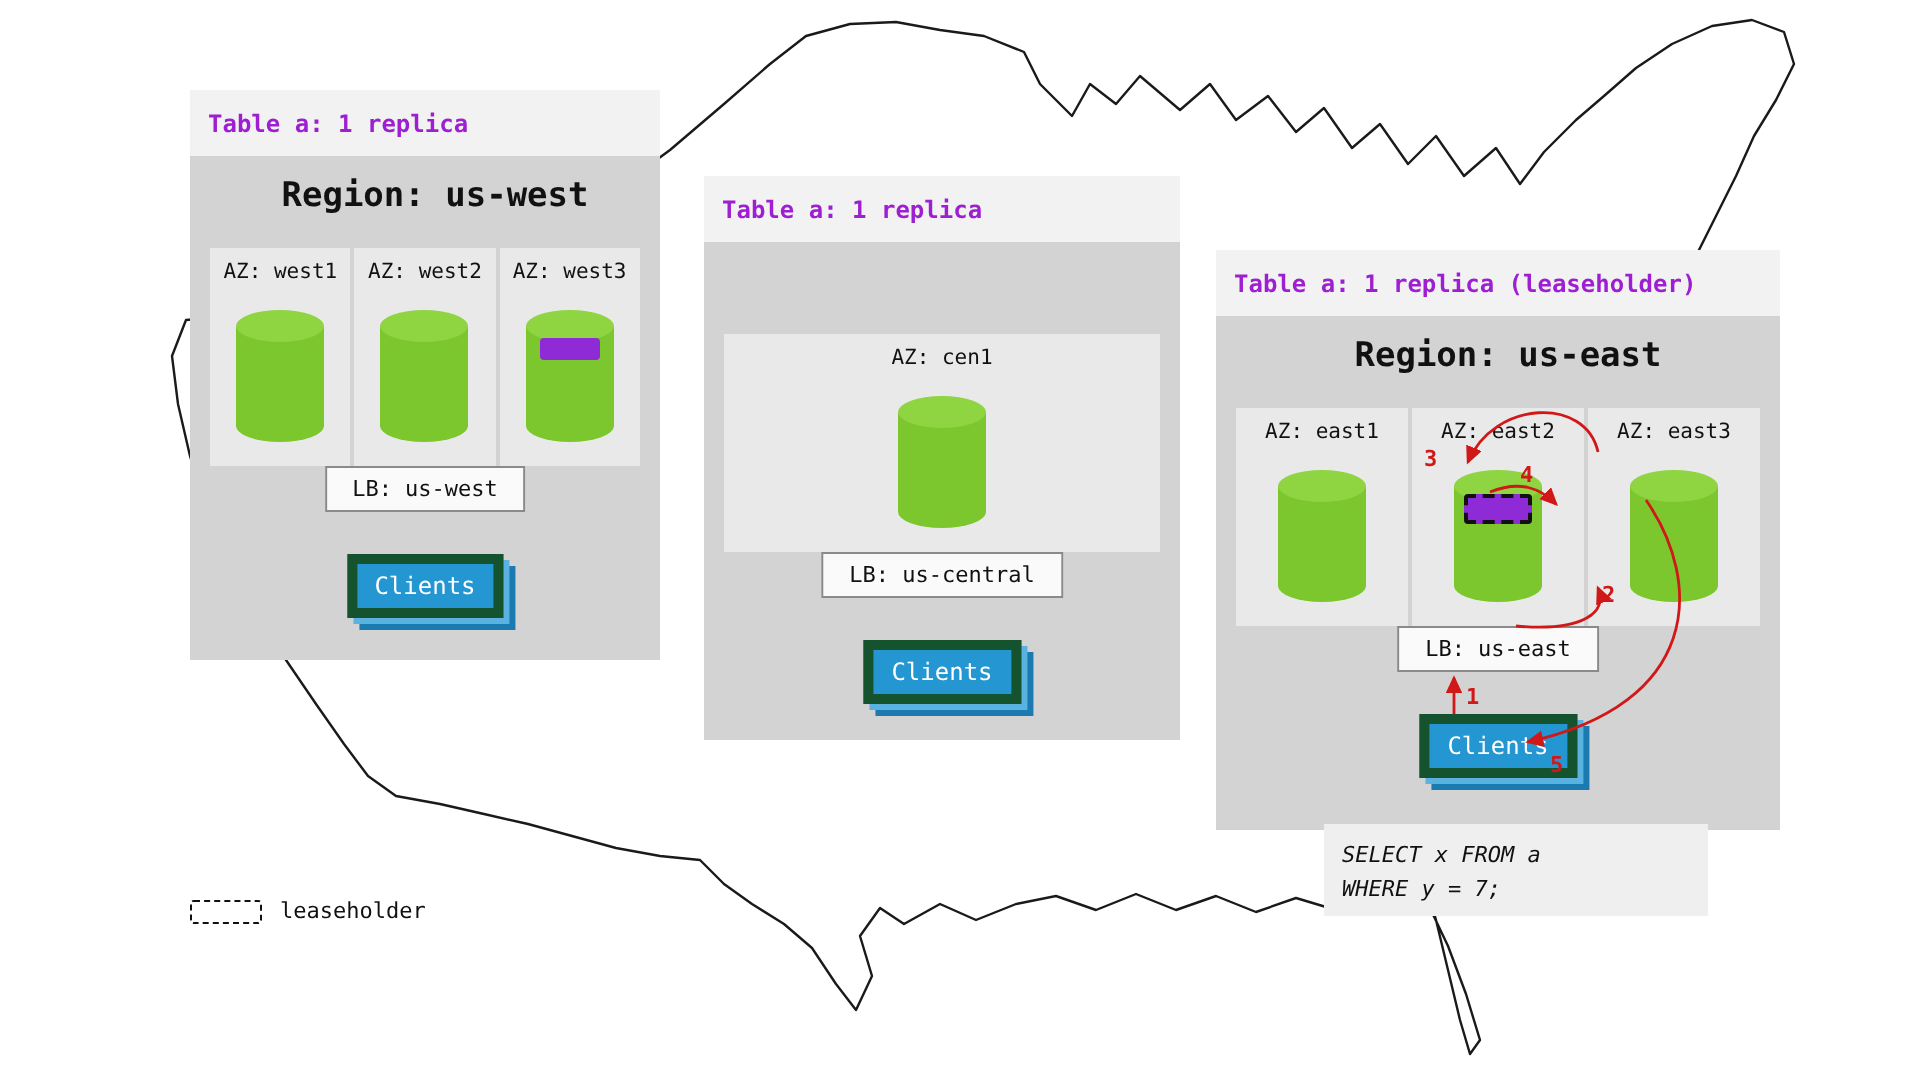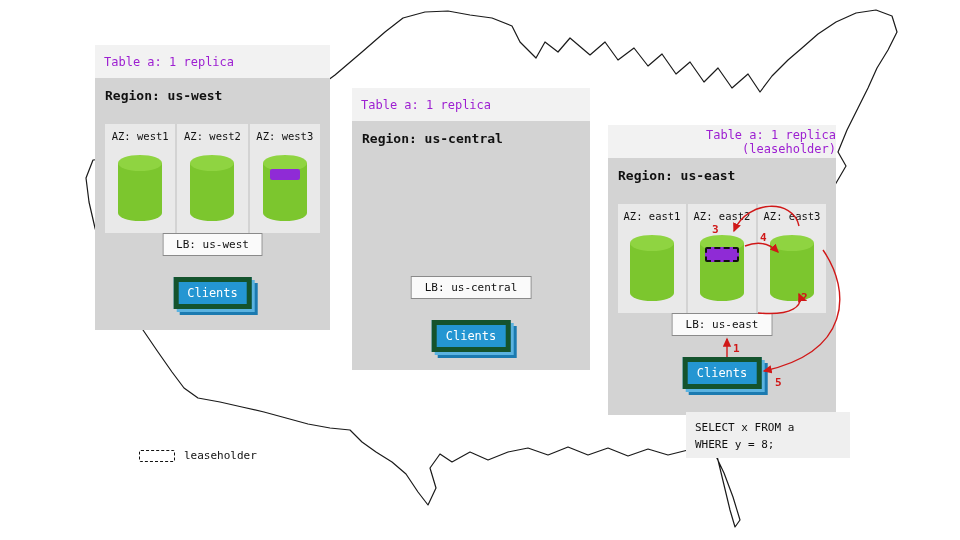--- a/index.html
+++ b/index.html
@@ -19,22 +19,22 @@
     font-family:"DejaVu Sans Mono","Liberation Mono",monospace;color:#111;
   }
   .map-svg{position:absolute;left:0;top:0;z-index:0;}
   .map-path{fill:none;stroke:#1a1a1a;stroke-width:1.2;stroke-linejoin:round;}
 
   .panel{position:absolute;background:var(--panel-gray,#d3d3d3);z-index:1;}
   .panel-header{
     height:33px;background:var(--panel-header-gray,#f2f2f2);
     display:flex;align-items:center;padding-left:9px;box-sizing:border-box;
   }
-  .table-label{color:var(--table-label-purple,#9d1fd1);font-size:12px;font-weight:normal;text-align:right;}
-  .region-title{padding:10px 0 0 10px;font-size:13px;font-weight:bold;}
+  .table-label{color:var(--table-label-purple,#9d1fd1);font-size:12px;font-weight:bold;}
+  .region-title{padding:10px 0 0 10px;font-size:17px;font-weight:bold;text-align:center;}
 
   .az-block{position:absolute;left:10px;right:10px;top:66px;height:122px;display:flex;gap:2px;}
   .az{flex:1;background:var(--az-gray,#e9e9e9);display:flex;flex-direction:column;align-items:center;padding-top:6px;box-sizing:border-box;margin-top:13px;}
   .az-label{font-size:10.5px;margin-bottom:12px;white-space:nowrap;}
   .cyl{position:relative;width:46px;height:68px;}
   .cyl svg{display:block;}
   .cyl-body{fill:var(--cylinder-green,#7cc62e);}
   .cyl-top{fill:var(--cylinder-top-green,#8fd441);}
   .replica{
     position:absolute;left:8px;top:15px;width:30px;height:11px;
@@ -48,25 +48,25 @@
     padding:4px 13px;white-space:nowrap;text-align:center;
   }
   .clients{
     position:absolute;top:232px;left:50%;transform:translateX(-50%);
     background:var(--clients-blue,#2496d2);color:#fff;border:5px solid #14532d;
     font-size:12px;padding:4px 9px;white-space:nowrap;
     box-shadow:3px 3px 0 #5ab2e0,6px 6px 0 #1b7ab0;
   }
 
   .sql-box{
-    position:absolute;left:686px;top:412px;width:164px;height:46px;z-index:1;
-    background:#efefef;font-size:11px;line-height:1.55;padding:7px 9px;box-sizing:border-box;
-  }
-
-  .legend{position:absolute;left:95px;top:449px;display:flex;align-items:center;gap:9px;z-index:1;margin-left:44px;}
+    position:absolute;left:662px;top:412px;width:192px;height:46px;z-index:1;
+    background:#efefef;font-size:11px;line-height:1.55;padding:7px 9px;box-sizing:border-box;font-style:italic;
+  }
+
+  .legend{position:absolute;left:95px;top:449px;display:flex;align-items:center;gap:9px;z-index:1;}
   .legend-icon{width:34px;height:10px;border:1.5px dashed #111;border-radius:2px;background:#fff;}
   .legend-label{font-size:11px;}
 
   .flow-svg{position:absolute;left:0;top:0;z-index:3;pointer-events:none;}
   .flow{fill:none;stroke:var(--arrow-red,#d01818);stroke-width:1.4;}
   .flow-head{fill:var(--arrow-red,#d01818);}
   .flow-num{fill:var(--arrow-red,#d01818);font-family:"DejaVu Sans Mono","Liberation Mono",monospace;font-size:11px;font-weight:bold;}
 </style>
 </head>
 <body>
@@ -111,28 +111,36 @@
     </div>
   </div>
   <div class="lb">LB: us-west</div>
   <div class="clients">Clients</div>
 </div>
 
 <div class="panel" style="left:352px;top:88px;width:238px;height:282px">
   <div class="panel-header">
     <span class="table-label">Table a: 1 replica</span>
   </div>
-  <div class="region-title">Region: us-central</div>
   <div class="az-block">
+    <div class="az">
+      <div class="az-label">AZ: cen1</div>
+      <div class="cyl">
+        <svg width="46" height="68" viewBox="0 0 46 68">
+            <path class="cyl-body" d="M1,9 L1,59 A22,8 0 0 0 45,59 L45,9 Z"></path>
+            <ellipse class="cyl-top" cx="23" cy="9" rx="22" ry="8"></ellipse>
+          </svg>
+      </div>
+    </div>
   </div>
   <div class="lb">LB: us-central</div>
   <div class="clients">Clients</div>
 </div>
 
-<div class="panel" style="left:608px;top:125px;width:228px;height:290px">
+<div class="panel" style="left:608px;top:125px;width:282px;height:290px">
   <div class="panel-header">
     <span class="table-label">Table a: 1 replica (leaseholder)</span>
   </div>
   <div class="region-title">Region: us-east</div>
   <div class="az-block">
     <div class="az">
       <div class="az-label">AZ: east1</div>
       <div class="cyl">
         <svg width="46" height="68" viewBox="0 0 46 68">
             <path class="cyl-body" d="M1,9 L1,59 A22,8 0 0 0 45,59 L45,9 Z"></path>
@@ -159,21 +167,21 @@
           </svg>
       </div>
     </div>
   </div>
   <div class="lb">LB: us-east</div>
   <div class="clients">Clients</div>
 </div>
 
 <div class="sql-box">
   <div>SELECT x FROM a</div>
-  <div>WHERE y = 8;</div>
+  <div>WHERE y = 7;</div>
 </div>
 
 <div class="legend">
   <div class="legend-icon"></div>
   <div class="legend-label">leaseholder</div>
 </div>
 
 <svg class="flow-svg" width="960" height="540" viewBox="0 0 960 540">
   <defs>
     <marker id="ah" markerWidth="8" markerHeight="8" refX="5.5" refY="3" orient="auto">

